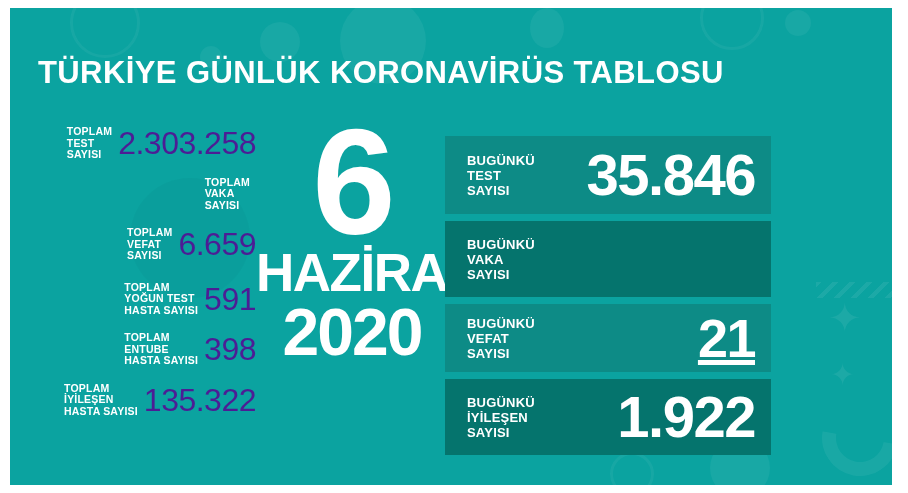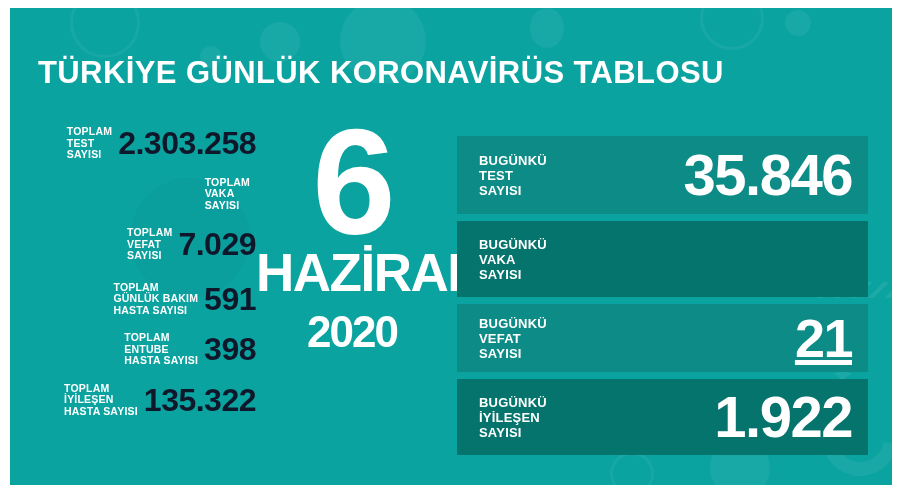--- a/index.html
+++ b/index.html
@@ -98,22 +98,22 @@
     color: #ffffff;
     font-size: 10.5px;
     font-weight: bold;
     line-height: 11.5px;
     letter-spacing: 0.2px;
     text-align: left;
     white-space: nowrap;
     padding-right: 6px;
   }
   .lvalue {
-    color: #0f172a;
-    font-weight: bold;
+    color: #4c1d95;
+    font-weight: normal;
     font-size: 32px;
     line-height: 34px;
     letter-spacing: -0.5px;
     white-space: nowrap;
   }
   .lrow.r1 { margin-bottom: 16px; }
   .lrow.r2 { margin-bottom: 16px; }
   .lrow.r3 { margin-bottom: 20px; }
   .lrow.r4 { margin-bottom: 16px; }
   .lrow.r5 { margin-bottom: 16px; }
@@ -133,32 +133,32 @@
     line-height: 128px;
     letter-spacing: -4px;
   }
   .date-month {
     font-size: 53px;
     font-weight: bold;
     line-height: 54px;
     letter-spacing: -1.5px;
   }
   .date-year {
-    font-size: 44px;
+    font-size: 66px;
     font-weight: bold;
     line-height: 64px;
     letter-spacing: -2px;
   }
 
   
   .right-col {
     position: absolute;
-    left: 447px;
+    left: 435px;
     top: 128px;
-    width: 411px;
+    width: 326px;
   }
   .rbox {
     display: flex;
     align-items: center;
     justify-content: space-between;
     padding: 0 16px 0 22px;
     margin-bottom: 7px;
     color: #ffffff;
   }
   .rbox.light { background: #0d8b86; }
@@ -230,27 +230,27 @@
           <div>SAYISI</div>
         </div>
       </div>
 
       <div class="lrow r3">
         <div class="llabel">
           <div>TOPLAM</div>
           <div>VEFAT</div>
           <div>SAYISI</div>
         </div>
-        <div class="lvalue">7.029</div>
+        <div class="lvalue">6.659</div>
       </div>
 
       <div class="lrow r4">
         <div class="llabel">
           <div>TOPLAM</div>
-          <div>GÜNLÜK BAKIM</div>
+          <div>YOĞUN TEST</div>
           <div>HASTA SAYISI</div>
         </div>
         <div class="lvalue">591</div>
       </div>
 
       <div class="lrow r5">
         <div class="llabel">
           <div>TOPLAM</div>
           <div>ENTUBE</div>
           <div>HASTA SAYISI</div>

